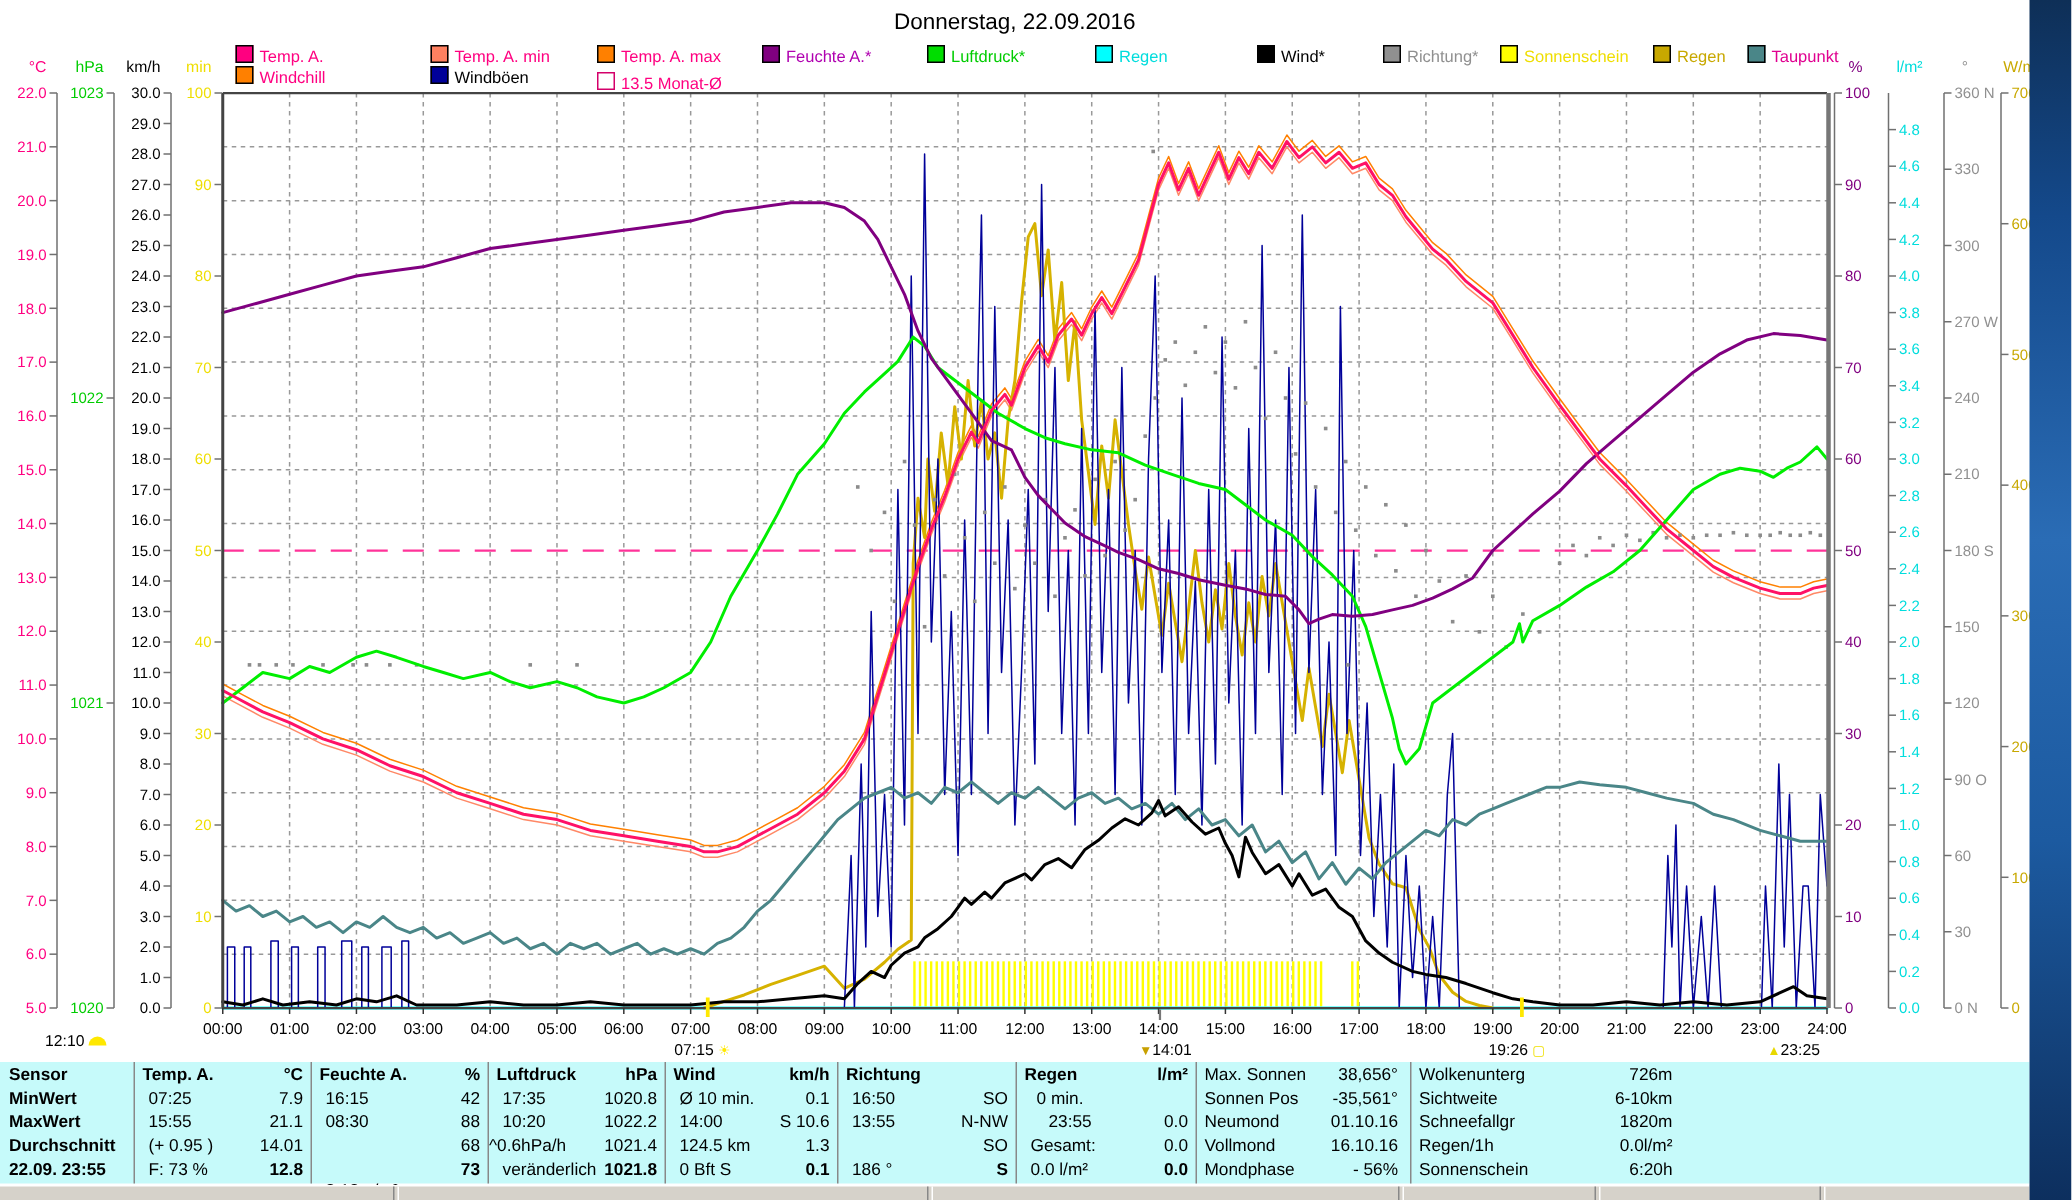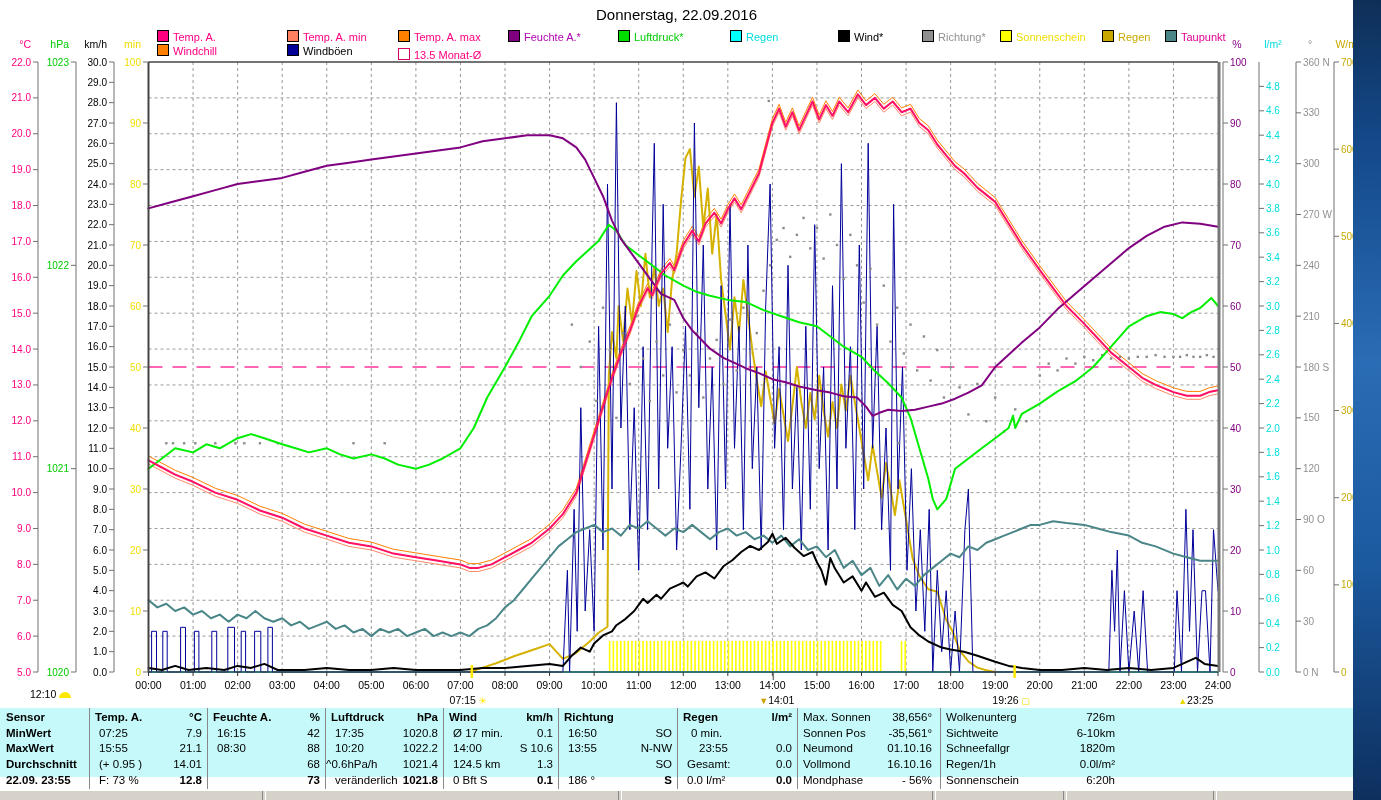--- a/index.html
+++ b/index.html
@@ -5,21 +5,21 @@
   html,body{margin:0;padding:0;background:#fff;}
   body{width:1381px;height:800px;overflow:hidden;position:relative;
        font-family:"Liberation Sans",sans-serif;}
   .abs{position:absolute;}
   #title{top:6px;left:0;width:1353px;text-align:center;font-size:15px;color:#000;}
   #legend .li{position:absolute;height:12px;font-size:11px;white-space:nowrap;}
   #legend .sw{display:inline-block;width:10px;height:10px;border:1px solid #000;
               vertical-align:-1px;margin-right:4px;}
   #legend .sw.outline{border:1px solid #D4006A;background:#fff;}
   #chart-svg{top:0;left:0;}
-  #sensor-table{top:708px;left:0;width:1353px;height:69px;background:#C6FAFA;font-size:11.5px;color:#000;}
+  #sensor-table{top:708px;left:0;width:1353px;height:81px;background:#C6FAFA;font-size:11.5px;color:#000;}
   .tcol{position:absolute;top:0;height:81px;border-left:1px solid #888;}
   .tcell{position:absolute;white-space:nowrap;height:15px;line-height:15px;}
   .b{font-weight:bold;}
   #status-bar{top:790px;left:0;width:1353px;height:10px;background:#D6D2CA;border-top:1px solid #fff;}
   .sdiv{position:absolute;top:0;width:2px;height:10px;
         border-left:1px solid #888;border-right:1px solid #fff;}
   #desktop-edge{top:0;right:0;width:28px;height:800px;
      background:linear-gradient(180deg,#0e2f57 0%,#14498b 18%,#2a6cb5 45%,#1c5aa0 70%,#0d2f5e 100%);}
   .marker{position:absolute;top:694px;font-size:10.5px;color:#000;white-space:nowrap;}
   .moonbump{display:inline-block;width:12px;height:6px;background:#FFE800;
@@ -633,21 +633,21 @@
     <div class="tcell" style="left: 335px; top: 17.7px;">17:35</div>
     <div class="tcell" style="right: 915px; top: 17.7px;">1020.8</div>
     <div class="tcell" style="left: 335px; top: 33.4px;">10:20</div>
     <div class="tcell" style="right: 915px; top: 33.4px;">1022.2</div>
     <div class="tcell" style="left: 326px; top: 49.1px;">^0.6hPa/h</div>
     <div class="tcell" style="right: 915px; top: 49.1px;">1021.4</div>
     <div class="tcell" style="left: 335px; top: 64.8px;">veränderlich</div>
     <div class="tcell b" style="right: 915px; top: 64.8px;">1021.8</div>
     <div class="tcell b" style="left: 449px; top: 2px;">Wind</div>
     <div class="tcell b" style="right: 800px; top: 2px;">km/h</div>
-    <div class="tcell" style="left: 453px; top: 17.7px;">Ø 17 min.</div>
+    <div class="tcell" style="left: 453px; top: 17.7px;">Ø 10 min.</div>
     <div class="tcell" style="right: 800px; top: 17.7px;">0.1</div>
     <div class="tcell" style="left: 453px; top: 33.4px;">14:00</div>
     <div class="tcell" style="right: 800px; top: 33.4px;">S 10.6</div>
     <div class="tcell" style="left: 453px; top: 49.1px;">124.5 km</div>
     <div class="tcell" style="right: 800px; top: 49.1px;">1.3</div>
     <div class="tcell" style="left: 453px; top: 64.8px;">0 Bft S</div>
     <div class="tcell b" style="right: 800px; top: 64.8px;">0.1</div>
     <div class="tcell b" style="left: 564px; top: 2px;">Richtung</div>
     <div class="tcell" style="left: 568px; top: 17.7px;">16:50</div>
     <div class="tcell" style="right: 681px; top: 17.7px;">SO</div>

